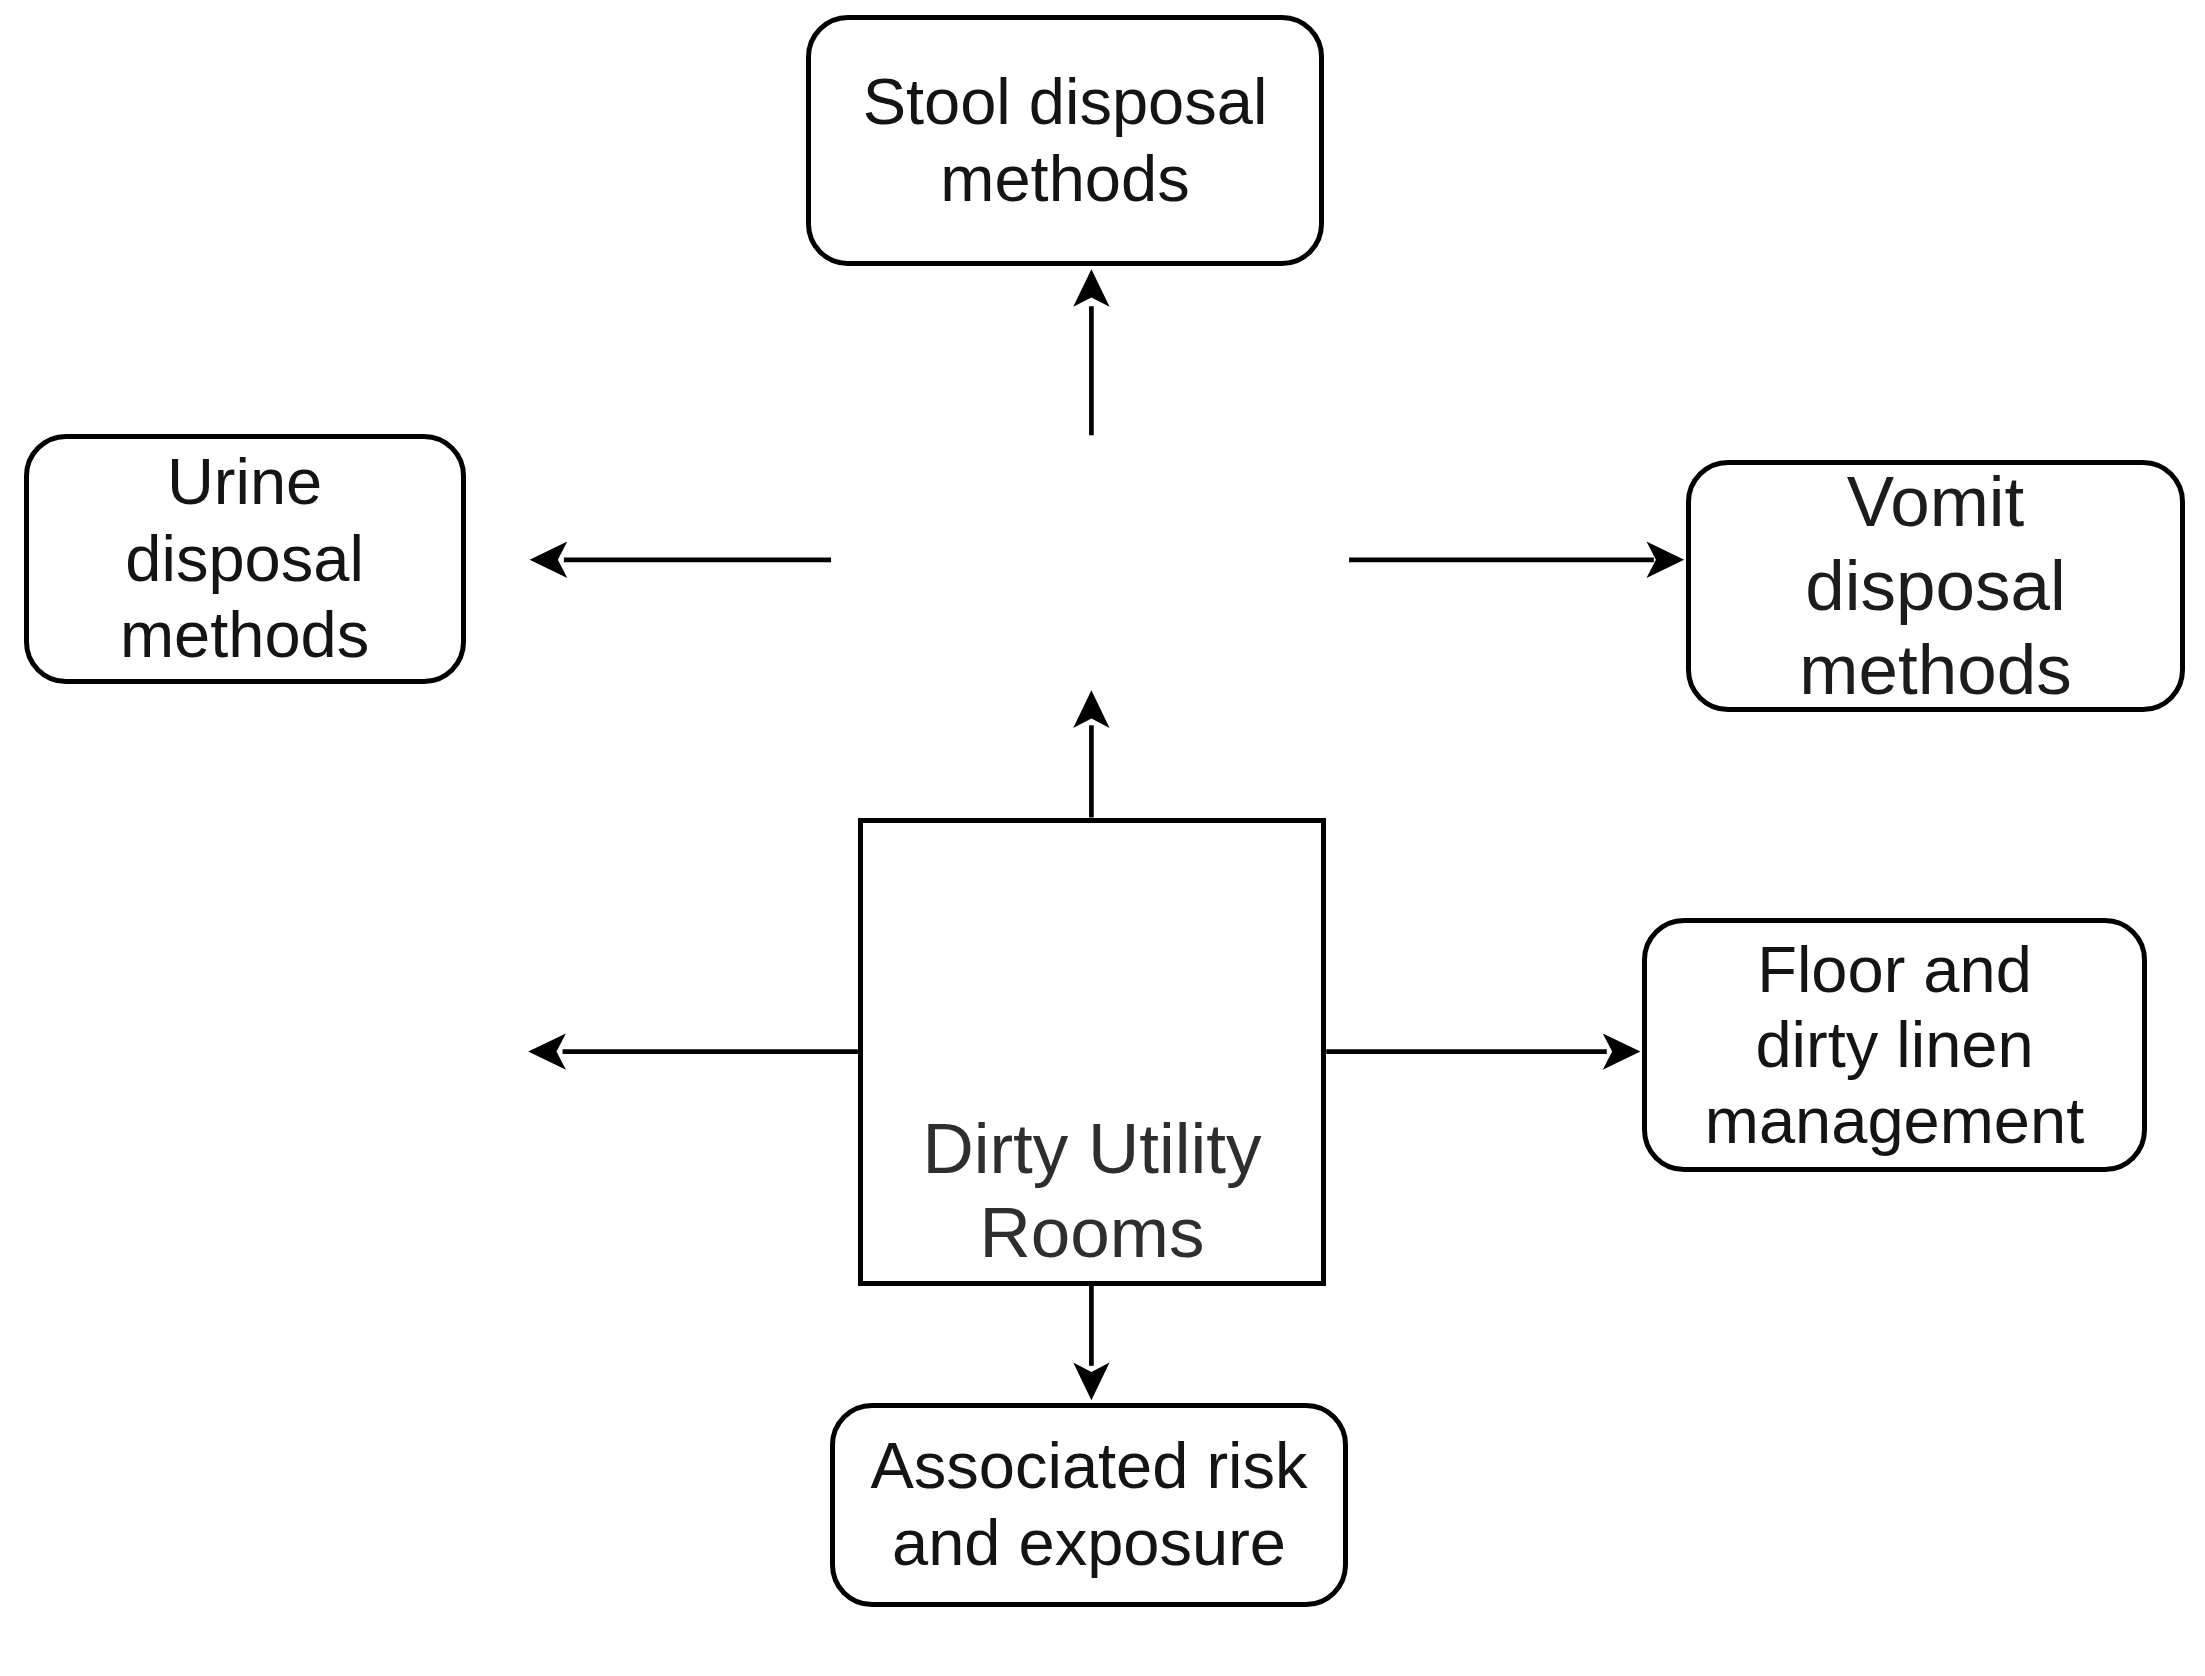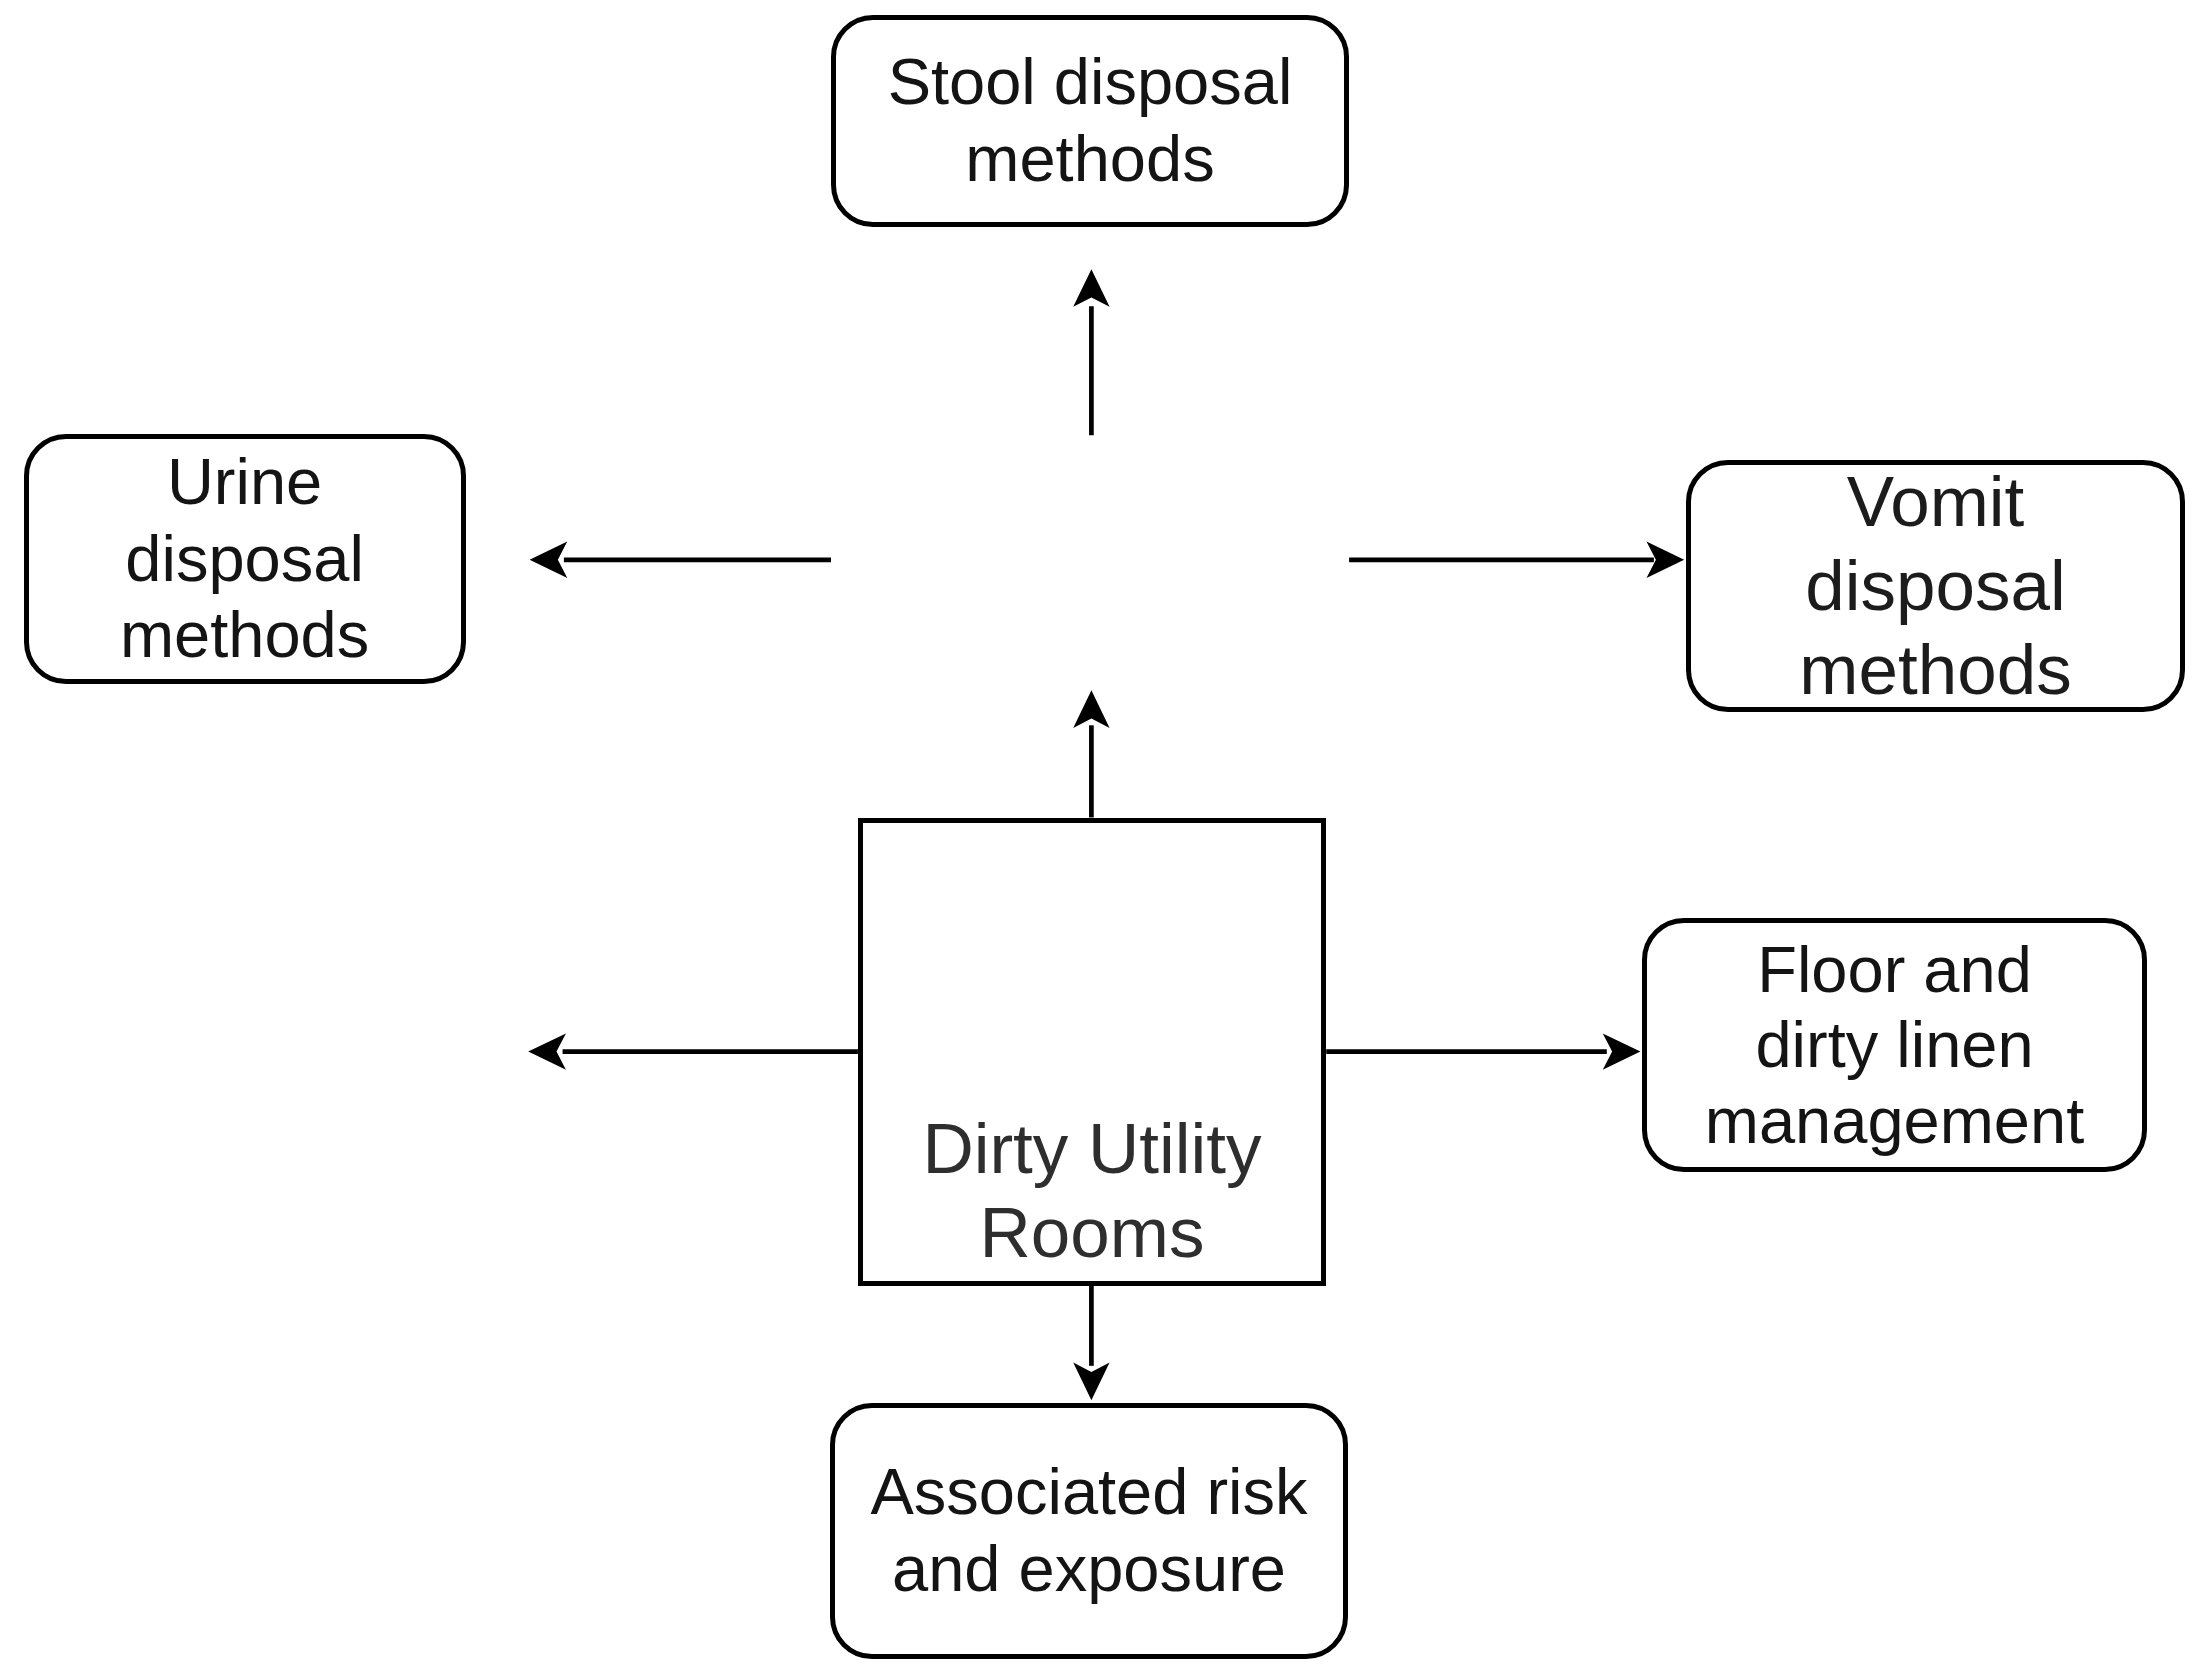--- a/index.html
+++ b/index.html
@@ -43,28 +43,28 @@
   }
   .node .label {
     white-space: pre-line;
     color: #141414;
     font-size: 65px;
     line-height: 1.18;
   }
   .rounded { border-radius: 42px; }
   .square  { border-radius: 0; align-items: flex-end; }
 
-  #node-stool     { left: 831px; top: 15px;   width: 518px; height: 212px; }
+  #node-stool     { left: 806px; top: 15px;   width: 518px; height: 251px; }
   #node-protocols { left: 831px; top: 435px;  width: 518px; height: 252px; }
   #node-urine     { left: 23.6px;   top: 434px;  width: 442px; height: 250px; }
   #node-vomit     { left: 1686px; top: 460px;  width: 499px; height: 252px; }
   #node-dirty     { left: 858px; top: 818px; width: 468px; height: 468px; }
   #node-layout    { left: 23.6px;   top: 919px; width: 505px; height: 256px; }
   #node-floor     { left: 1642px; top: 918px; width: 505px; height: 254px; }
-  #node-risk      { left: 830px; top: 1403px; width: 518px; height: 256px; }
+  #node-risk      { left: 830px; top: 1403px; width: 518px; height: 204px; }
 
   #node-vomit .label { font-size: 71px; color: #1c1c1c; }
   #node-dirty .label { font-size: 71px; color: #2e2e2e; }
   #node-floor .label { line-height: 1.16; }
 </style>
 </head>
 <body>
 
 <div class="stage">
 

